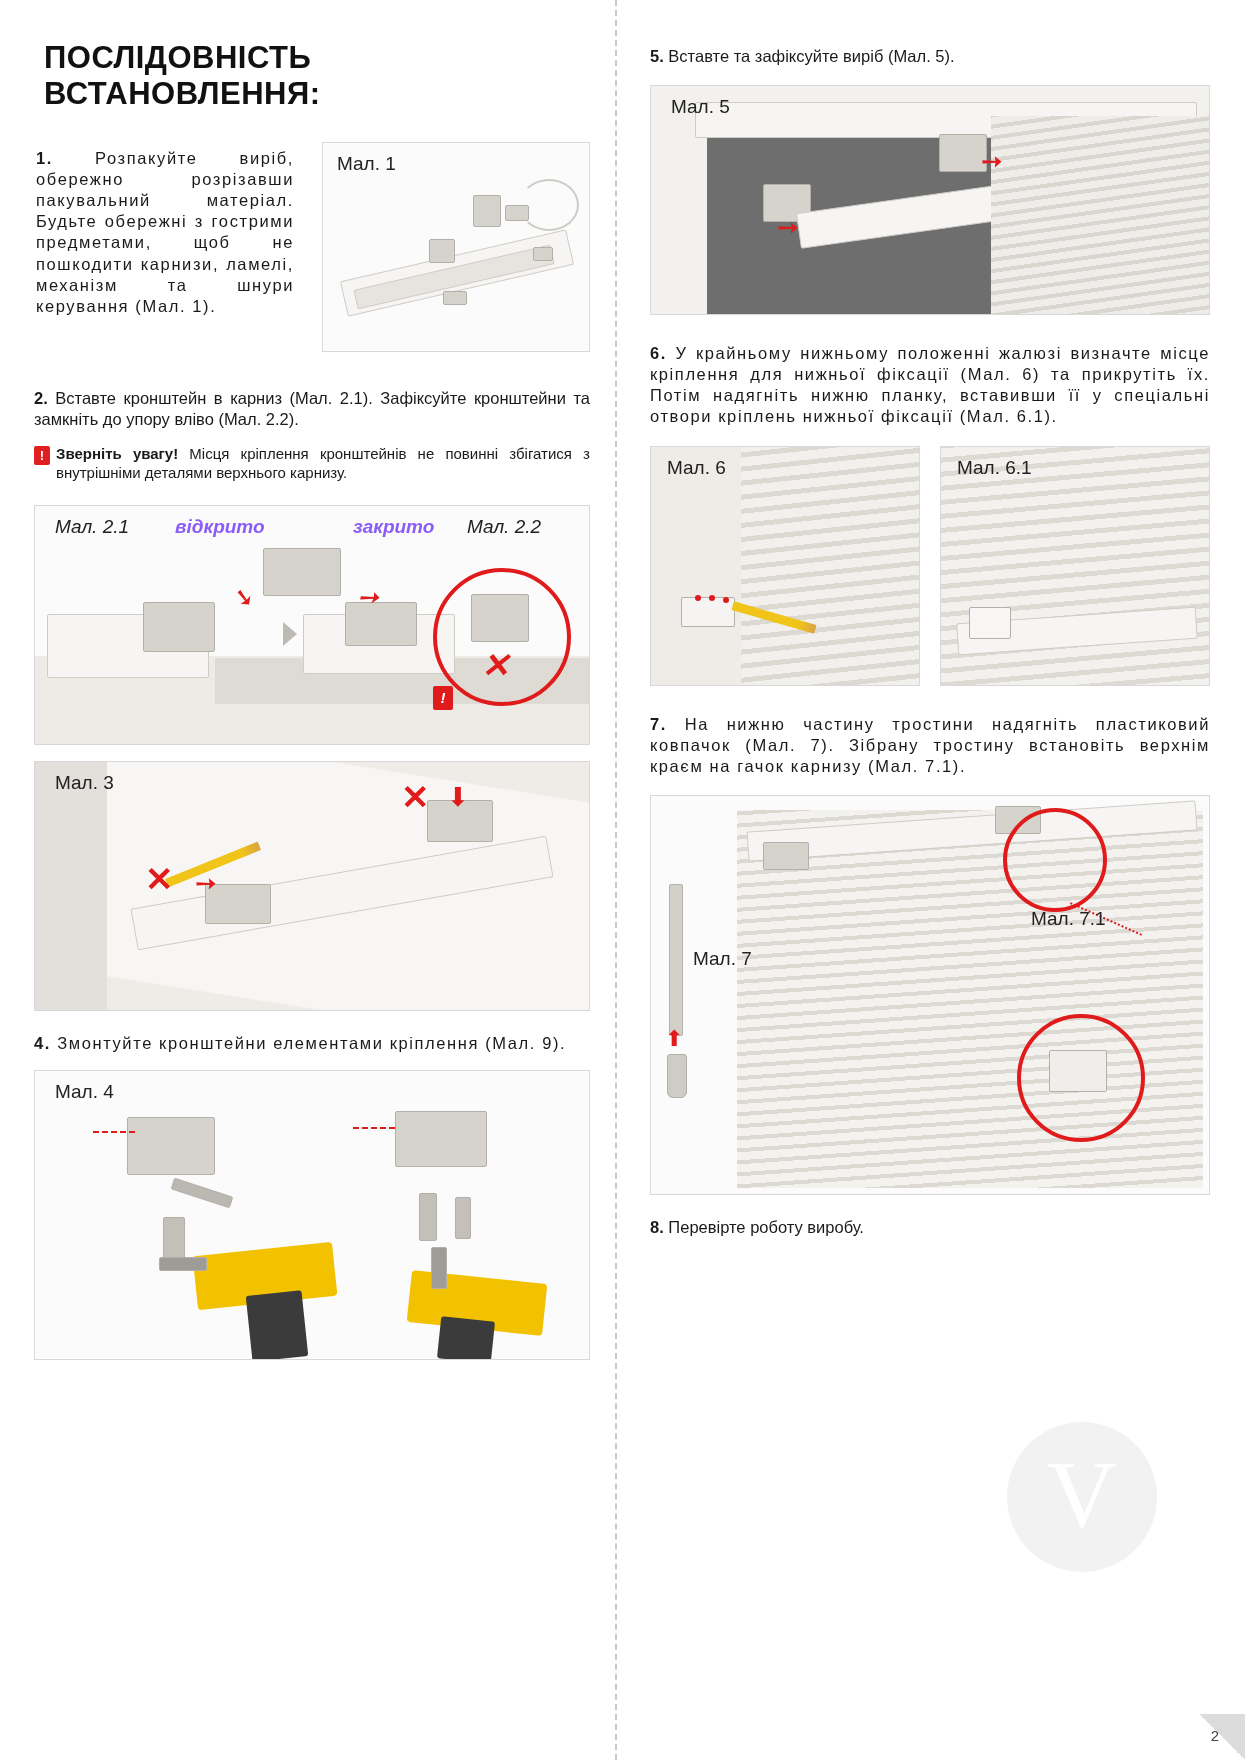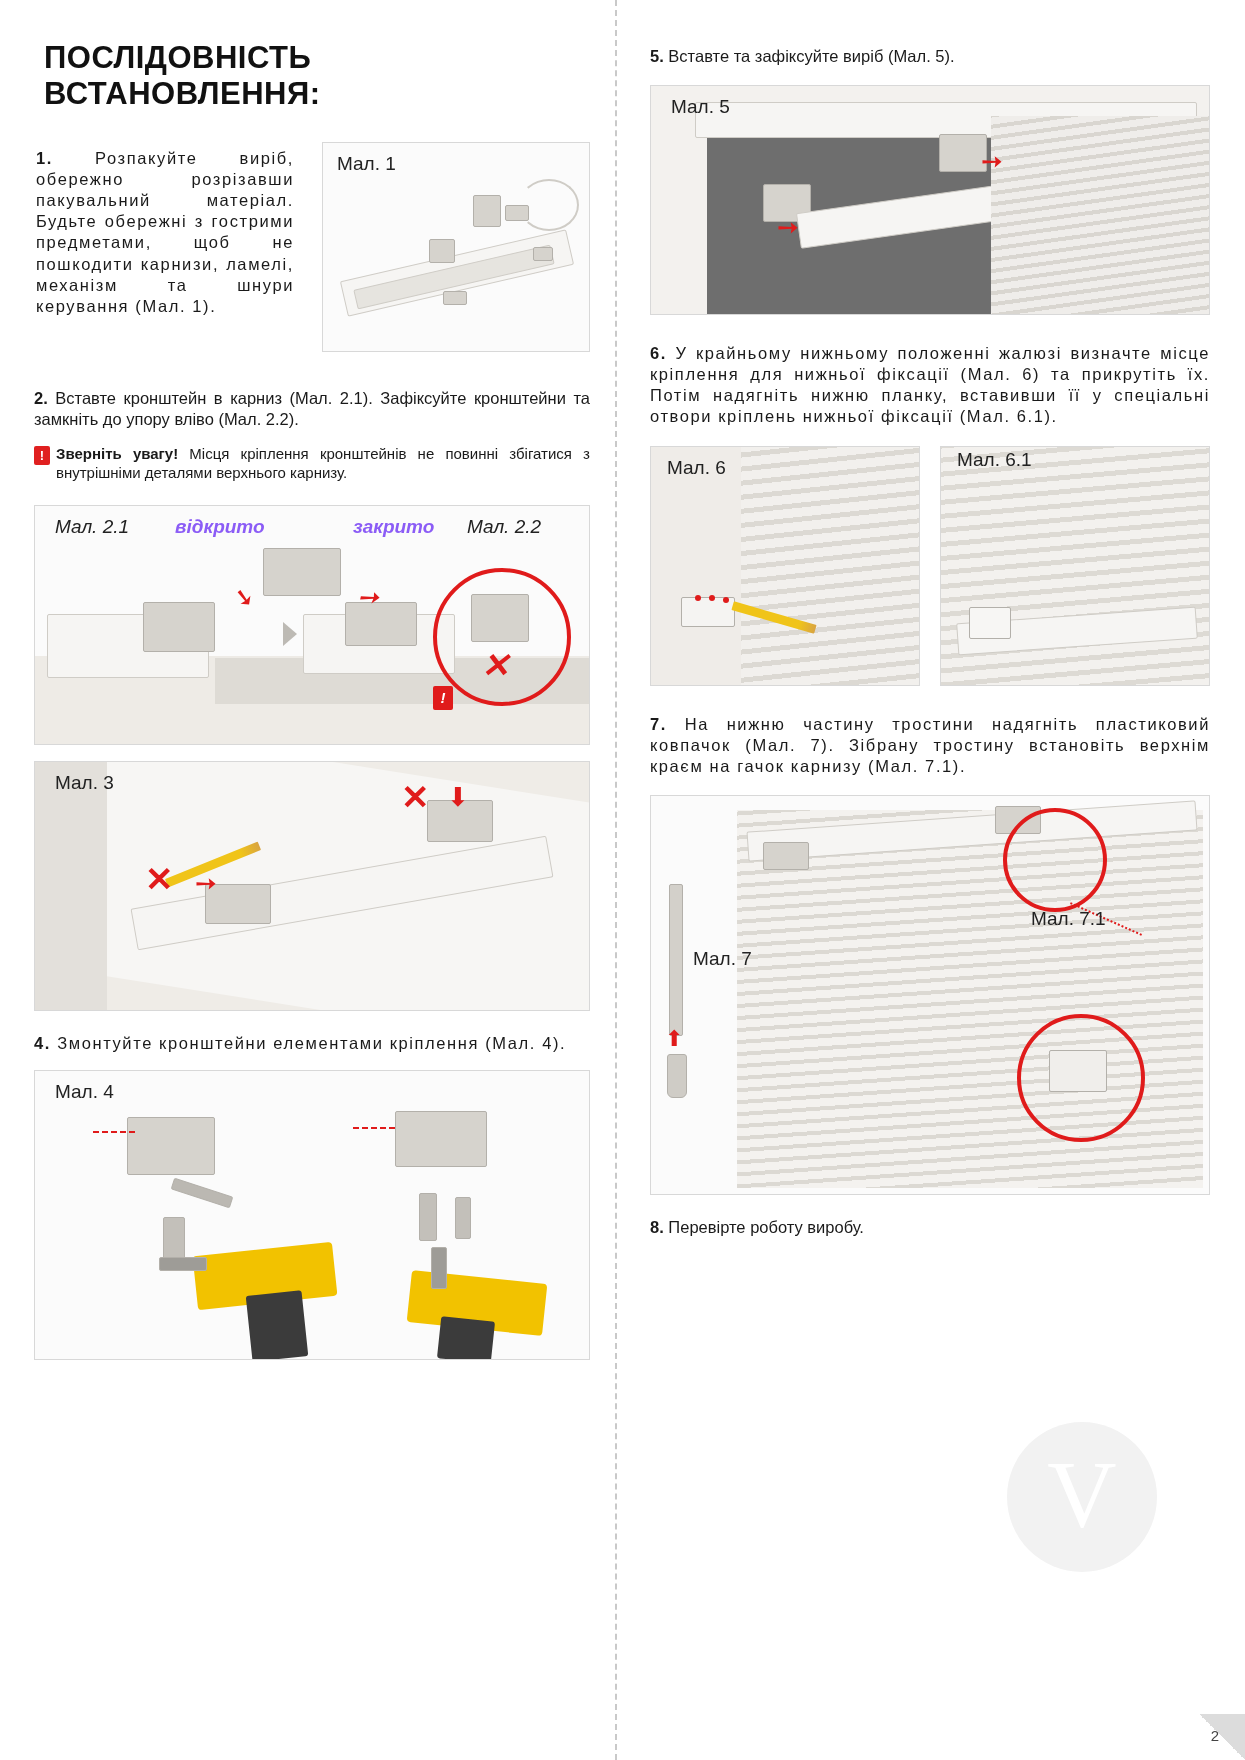--- a/index.html
+++ b/index.html
@@ -202,21 +202,21 @@
       <div class="metal" style="left:170px;top:122px;width:64px;height:38px;"></div>
       <div class="pencil" style="left:128px;top:98px;width:100px;transform:rotate(-22deg);"></div>
       <div class="xmark" style="left:366px;top:18px;">✕</div>
       <div class="xmark" style="left:110px;top:100px;">✕</div>
       <div class="redarrow" style="left:412px;top:22px;">⬇</div>
       <div class="redarrow" style="left:160px;top:108px;">➙</div>
     </div>
 
     <div class="step spaced" style="margin-top:22px;">
       <span class="num">4.</span>
-      <span>Змонтуйте кронштейни елементами кріплення (Мал. 4).</span>
+      <span>Змонтуйте кронштейни елементами кріплення (Мал. 9).</span>
     </div>
 
     <div class="fig" style="position:relative;margin-top:16px;width:556px;height:290px;">
       <span class="fig-label" style="left:20px;top:10px;">Мал. 4</span>
       <div class="metal" style="left:92px;top:46px;width:86px;height:56px;"></div>
       <div class="metal" style="left:360px;top:40px;width:90px;height:54px;"></div>
       <div class="dashline" style="left:58px;top:60px;width:42px;"></div>
       <div class="dashline" style="left:318px;top:56px;width:42px;"></div>
       <div class="metal" style="left:136px;top:116px;width:60px;height:10px;transform:rotate(18deg);background:#bbb8b2;"></div>
       <div class="metal" style="left:128px;top:146px;width:20px;height:44px;background:#c3c0ba;"></div>
@@ -265,21 +265,21 @@
         <div style="position:absolute;left:86px;top:0;width:184px;height:240px;background:repeating-linear-gradient(-6deg,#f2f0ed 0 9px,#dcd9d3 9px 14px);"></div>
         <div class="wall" style="left:0;top:0;width:90px;height:240px;background:#efece8;"></div>
         <div class="metal" style="left:30px;top:150px;width:52px;height:28px;background:#f5f4f2;"></div>
         <div class="dot-red" style="left:44px;top:148px;"></div>
         <div class="dot-red" style="left:58px;top:148px;"></div>
         <div class="dot-red" style="left:72px;top:150px;"></div>
         <div class="pencil" style="left:80px;top:166px;width:86px;transform:rotate(16deg);"></div>
       </div>
 
       <div class="fig" style="position:absolute;left:290px;top:0;width:270px;height:240px;">
-        <span class="fig-label" style="left:16px;top:2px;">Мал. 6.1</span>
+        <span class="fig-label" style="left:16px;top:10px;">Мал. 6.1</span>
         <div style="position:absolute;left:0;top:0;width:270px;height:240px;background:repeating-linear-gradient(-5deg,#f3f1ee 0 9px,#dddad4 9px 14px);"></div>
         <div class="rail" style="left:16px;top:168px;width:238px;height:30px;transform:rotate(-4deg);"></div>
         <div class="metal" style="left:28px;top:160px;width:40px;height:30px;background:#f7f6f4;"></div>
       </div>
     </div>
 
     <div class="step spaced" style="margin-top:28px;">
       <span class="num">7.</span>
       <span>На нижню частину тростини надягніть пластиковий ковпачок (Мал. 7). Зібрану тростину встановіть верхнім краєм на гачок карнизу (Мал. 7.1).</span>
     </div>

